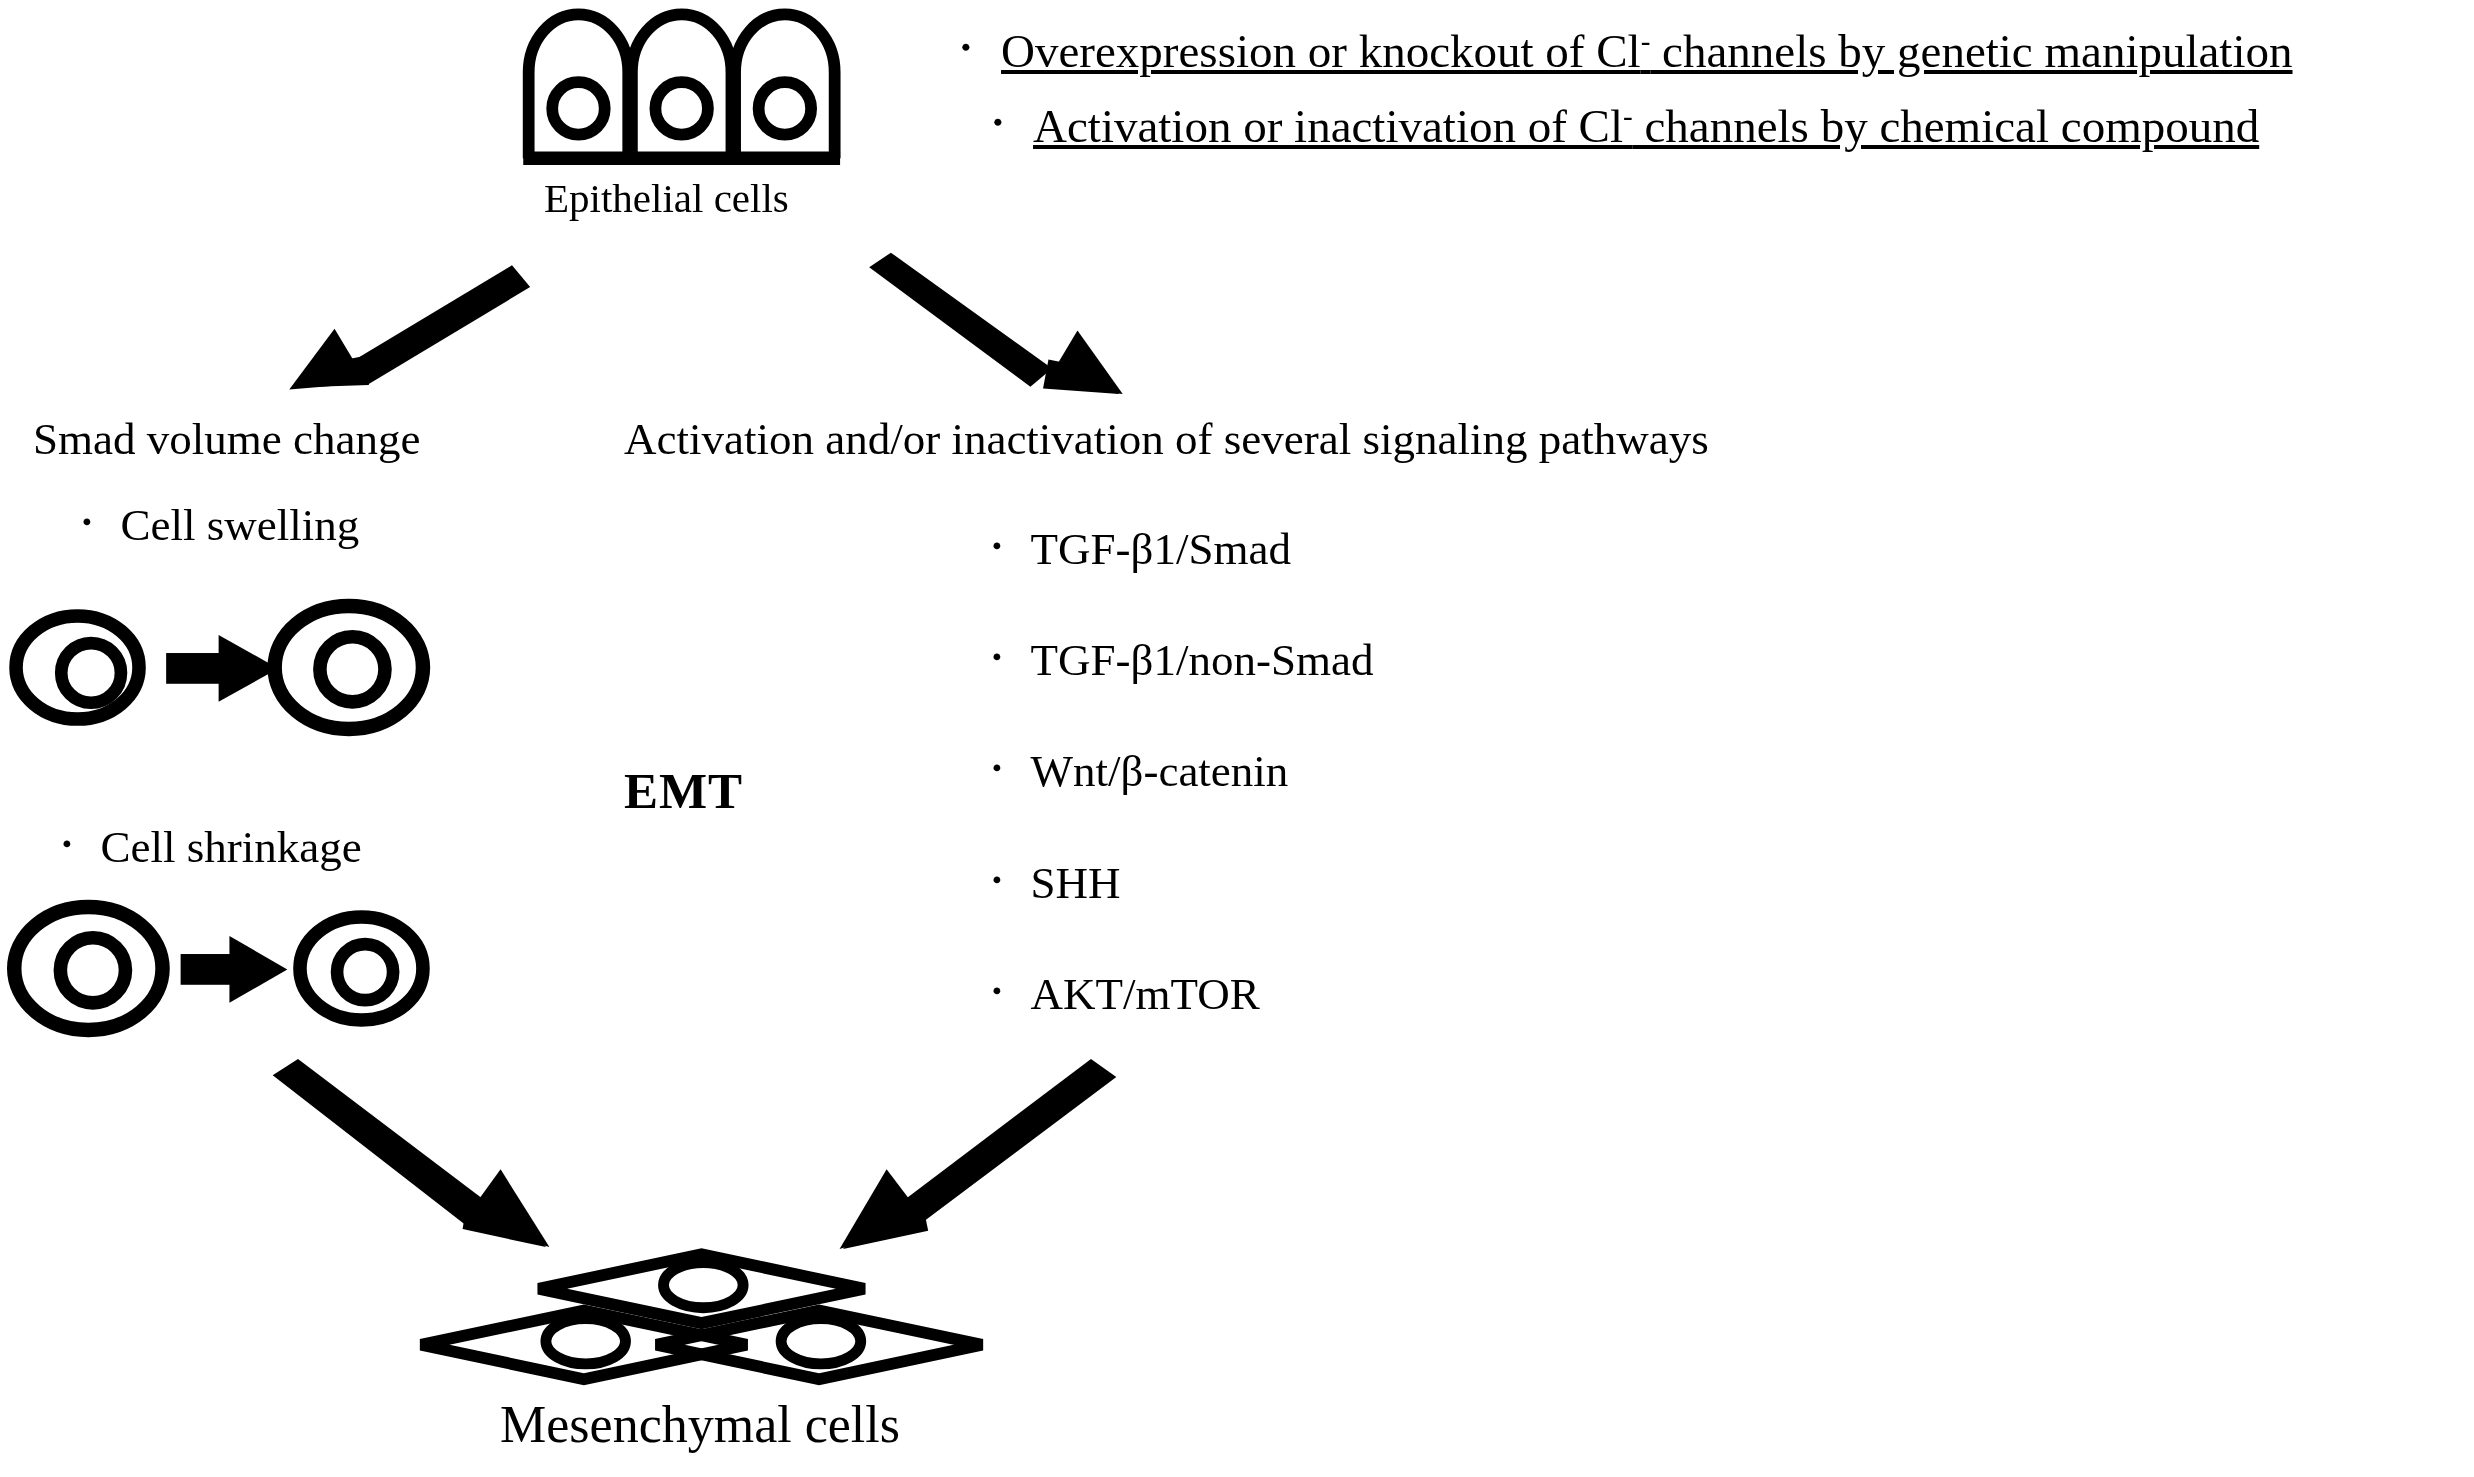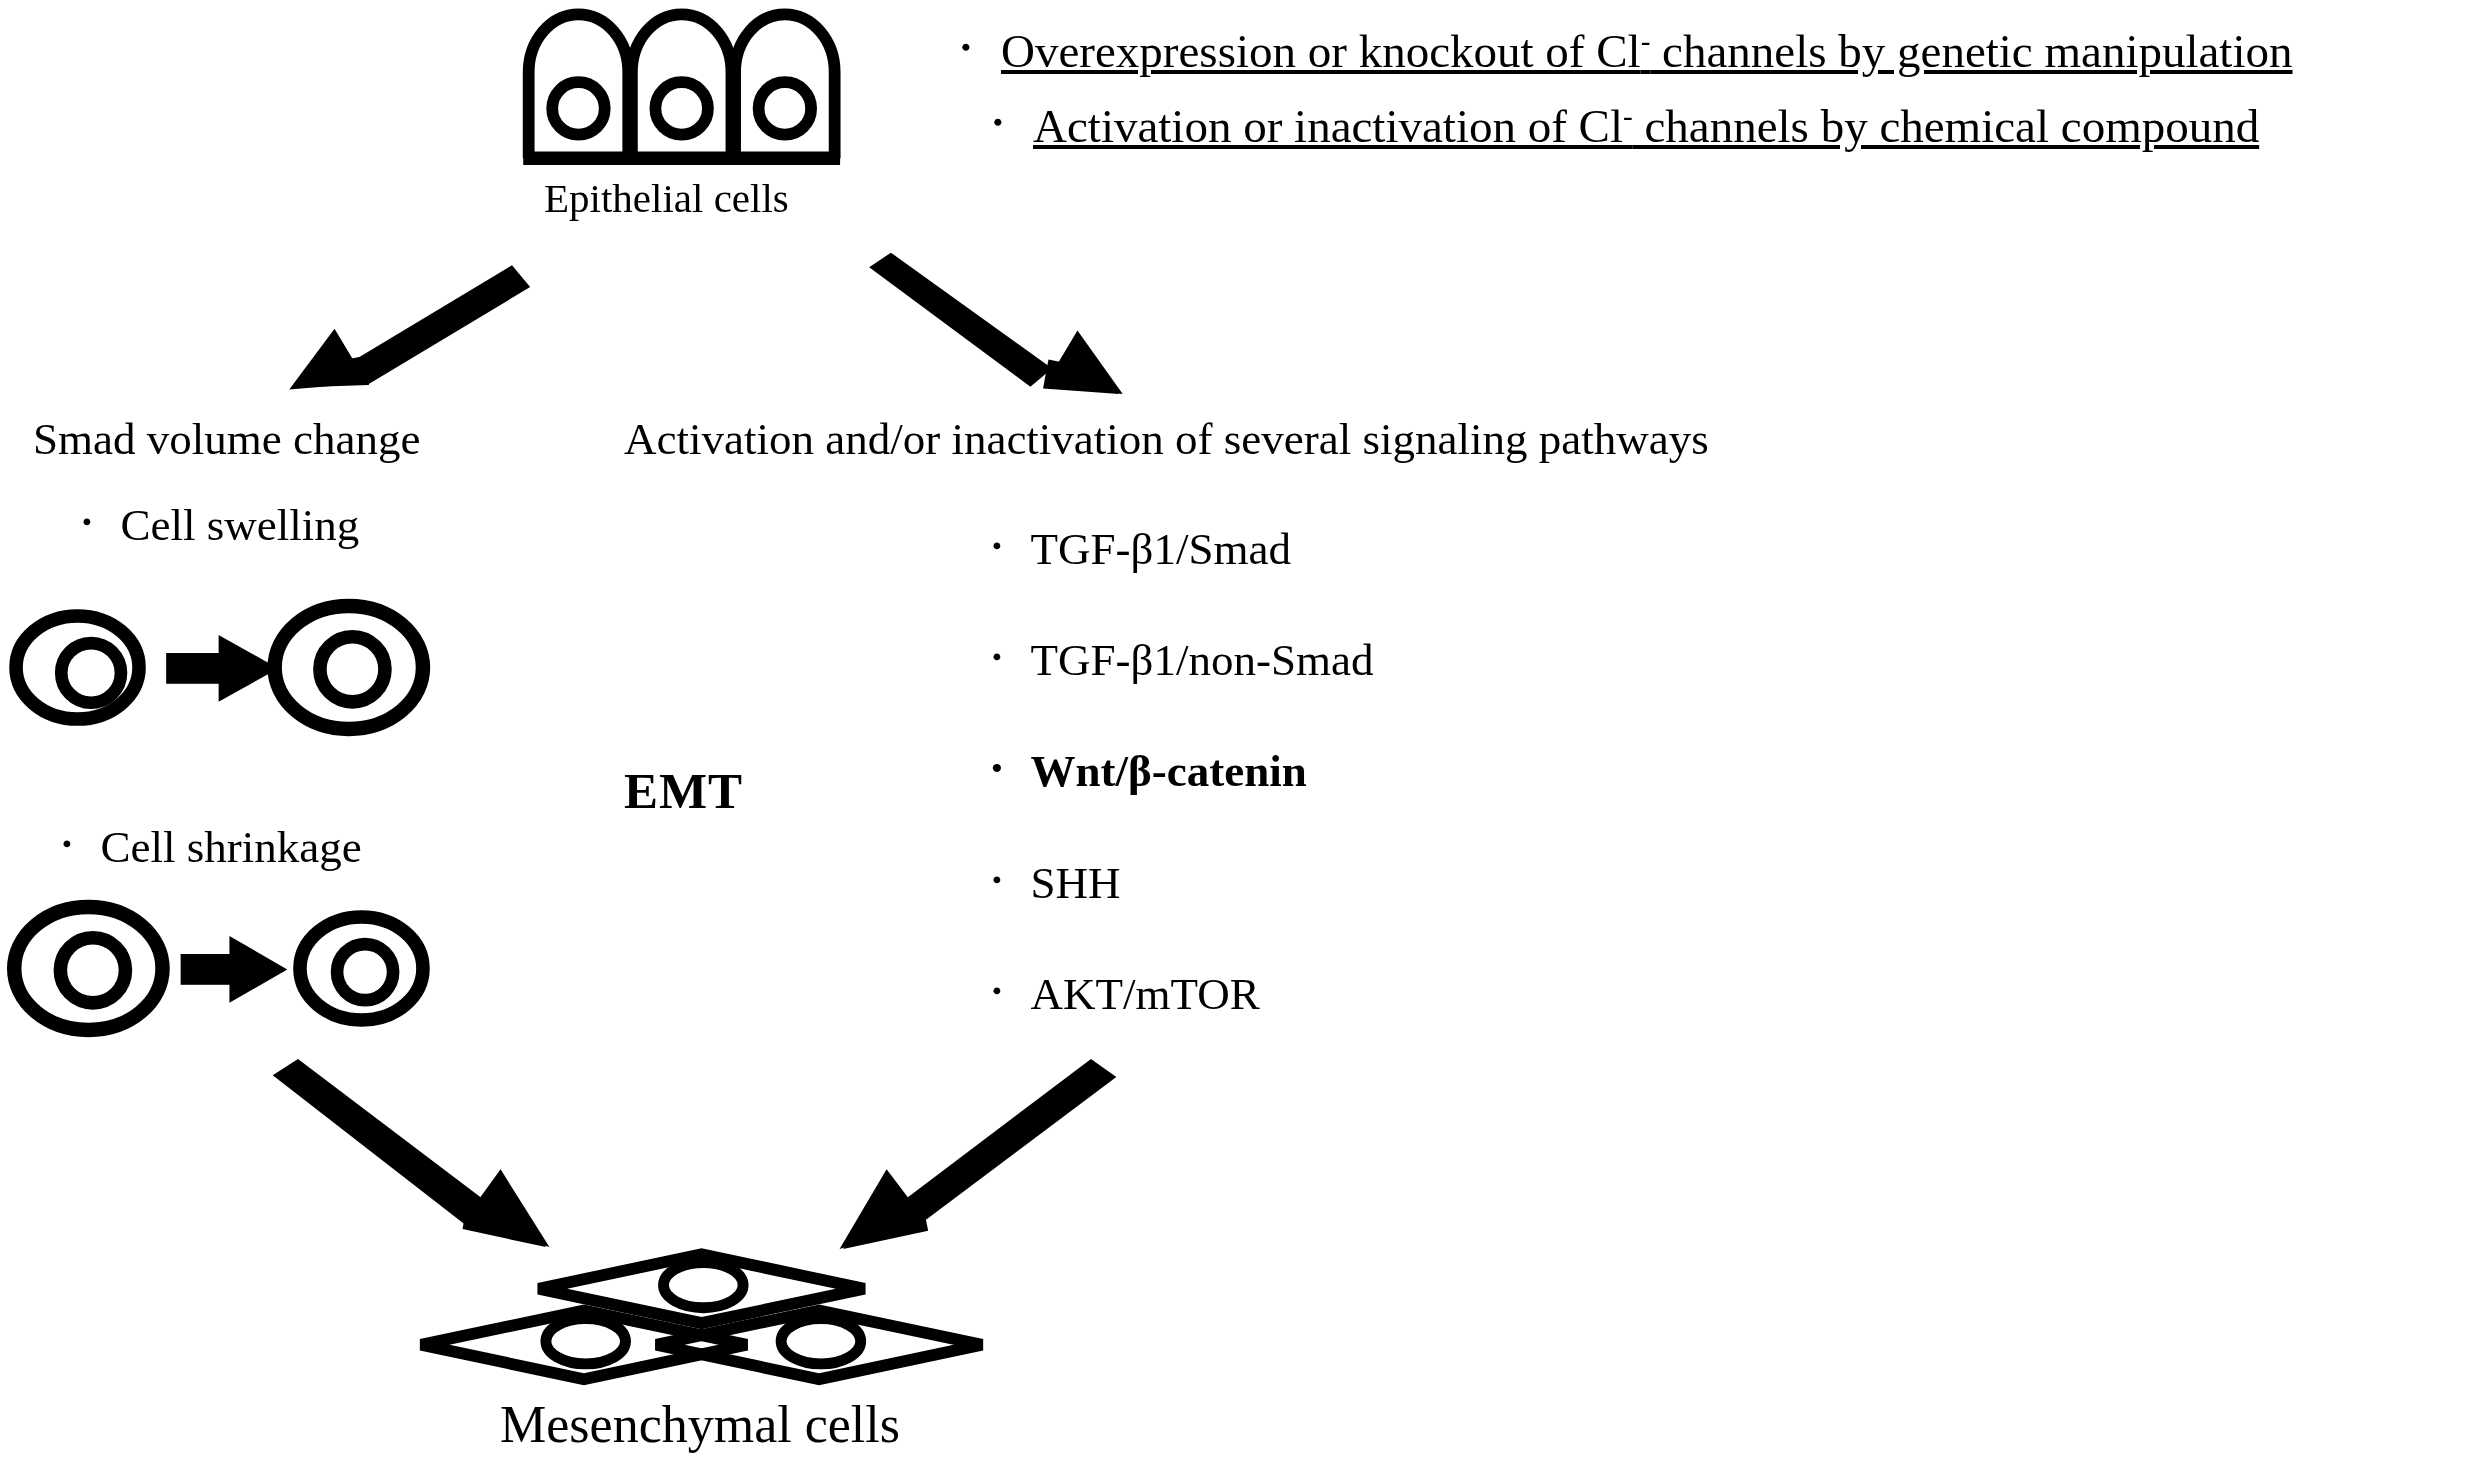--- a/index.html
+++ b/index.html
@@ -151,21 +151,21 @@
   <div class="txt t-heading" style="left:624px; top:416px;">Activation and/or inactivation of several signaling pathways</div>
 
   <div class="txt t-bullet" style="left:975px; top:525px;">
     <span class="bullet-dot">・</span><span>TGF-β1/Smad</span>
   </div>
 
   <div class="txt t-bullet" style="left:975px; top:636px;">
     <span class="bullet-dot">・</span><span>TGF-β1/non-Smad</span>
   </div>
 
-  <div class="txt t-bullet" style="left:975px; top:747px;font-weight:bold;">
+  <div class="txt t-bullet" style="left:975px; top:747px;">
     <span class="bullet-dot">・</span><span>Wnt/β-catenin</span>
   </div>
 
   <div class="txt t-bullet" style="left:975px; top:859px;font-family:Liberation Serif, serif;">
     <span class="bullet-dot">・</span><span>SHH</span>
   </div>
 
   <div class="txt t-bullet" style="left:975px; top:970px;">
     <span class="bullet-dot">・</span><span>AKT/mTOR</span>
   </div>

